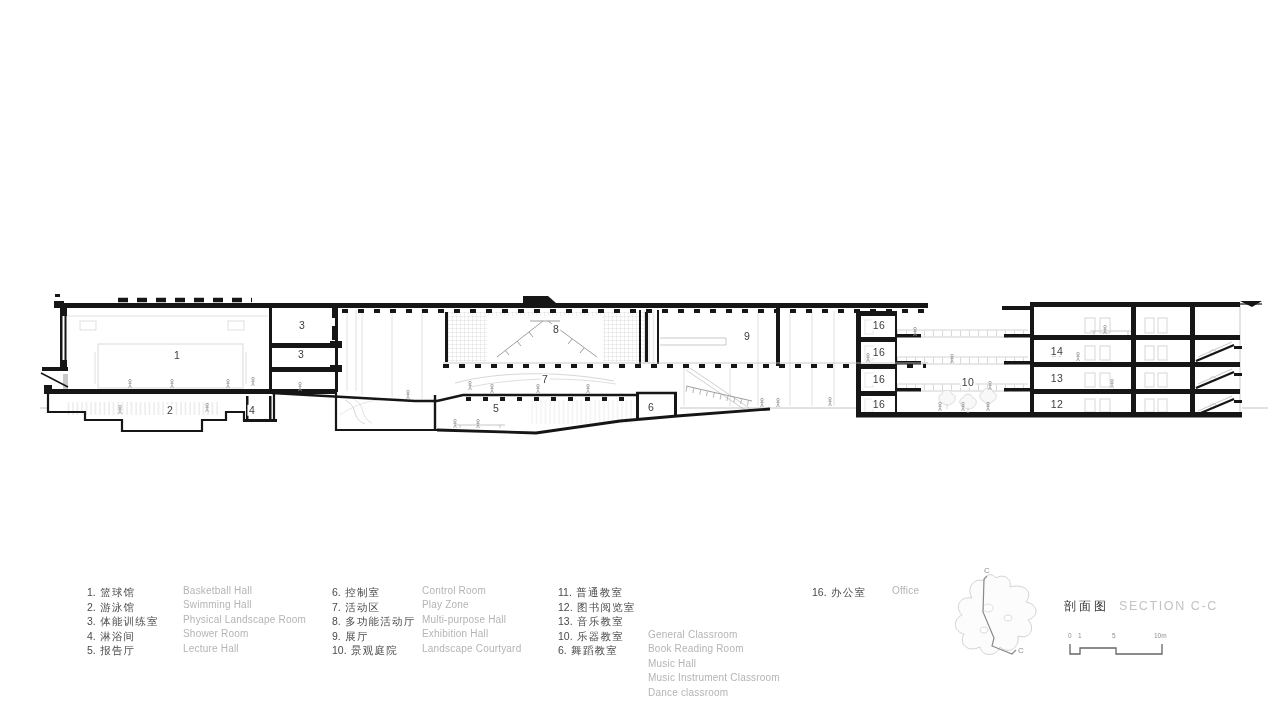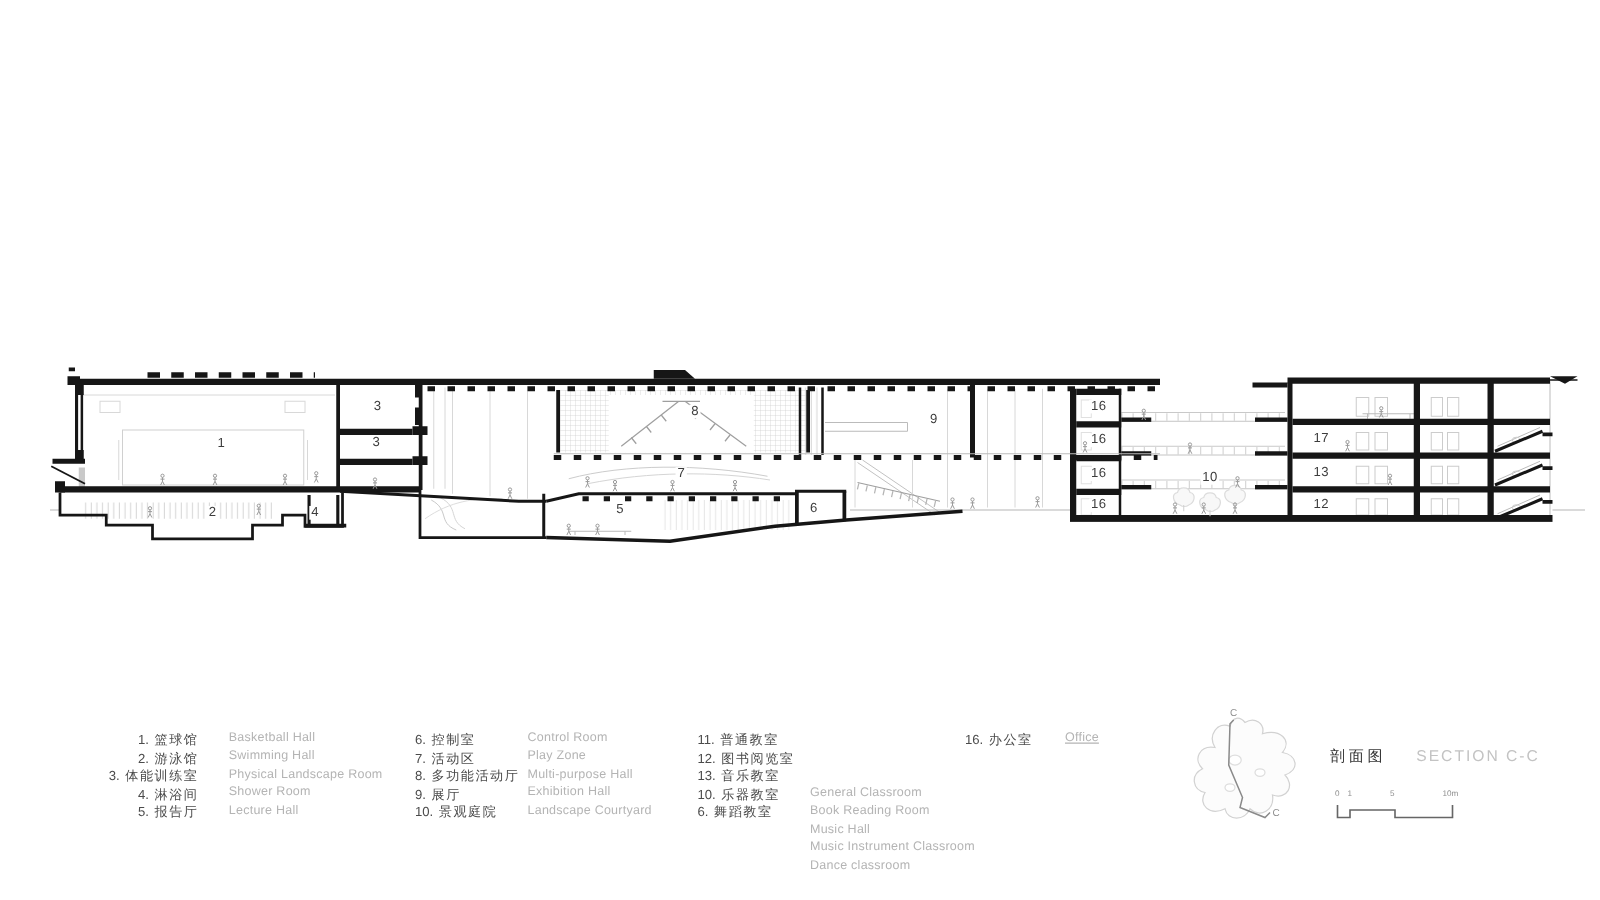--- a/index.html
+++ b/index.html
@@ -7,27 +7,27 @@
           font-family:"Liberation Sans",sans-serif;}
   .drawing-svg{position:absolute;left:0;top:0;}
   .labels-layer{position:absolute;left:0;top:0;width:1280px;height:720px;pointer-events:none;}
   .room-label{position:absolute;transform:translate(-50%,-50%);font-size:10.5px;line-height:1;
               color:#3d3d3d;background:#fff;padding:0 1.5px;letter-spacing:.3px;}
   .legend-col{position:absolute;top:582px;}
   .lg-row{position:relative;height:14.6px;white-space:nowrap;}
   .lg-num{font-size:10.5px;color:#4b4b4b;}
   .lg-zh{font-size:10.5px;color:#4b4b4b;letter-spacing:1.2px;}
   .lg-en{position:absolute;top:2.5px;font-size:10px;color:#b4b4b4;letter-spacing:.2px;}
-  .c1{left:87px;text-align:right;}  .c1 .lg-en{left:96px;}
+  .c1{left:87px;}  .c1 .lg-en{left:96px;}
   .c2{left:332px;} .c2 .lg-en{left:90px;}
   .c3{left:558px;} .c3 .lg-en{left:90px;margin-top:44px;}
-  .c4{left:772px;} .c4 .lg-en{left:80px;text-decoration:underline;}
+  .c4{left:812px;} .c4 .lg-en{left:80px;}
   .titleblock{position:absolute;left:1064px;top:596px;white-space:nowrap;}
   .title-zh{font-size:12px;color:#333;letter-spacing:3px;}
-  .title-en{font-size:12.5px;color:#c3c3c3;letter-spacing:1.6px;margin-left:24px;}
+  .title-en{font-size:12.5px;color:#c3c3c3;letter-spacing:1.6px;margin-left:10px;}
   .scalebar{position:absolute;left:1066px;top:632px;width:110px;height:30px;}
   .sb-tick{position:absolute;top:0;font-size:6.5px;color:#8f8f8f;}
   .keyplan{position:absolute;left:950px;top:560px;width:92px;height:108px;}
   .kp-c{position:absolute;font-size:8px;color:#8f8f8f;}
   .kp-c.top{left:34px;top:6px;}
   .kp-c.bottom{left:68px;top:86px;}
 </style>
 </head>
 <body>
 
@@ -289,21 +289,21 @@
       <span class="room-label" style="left: 879px; top: 325px;">16</span>
 
       <span class="room-label" style="left: 879px; top: 352px;">16</span>
 
       <span class="room-label" style="left: 879px; top: 379px;">16</span>
 
       <span class="room-label" style="left: 879px; top: 404px;">16</span>
 
       <span class="room-label" style="left: 1057px; top: 323px; margin-top: 30px;">15</span>
 
-      <span class="room-label" style="left: 1057px; top: 351px;">17</span>
+      <span class="room-label" style="left: 1057px; top: 351px;">14</span>
 
       <span class="room-label" style="left: 1057px; top: 378px;">13</span>
 
       <span class="room-label" style="left: 1057px; top: 404px;">12</span>
     </div>
 
   <div class="legend-col c1">
 
       <div class="lg-row">
         <span class="lg-num">1.</span>

